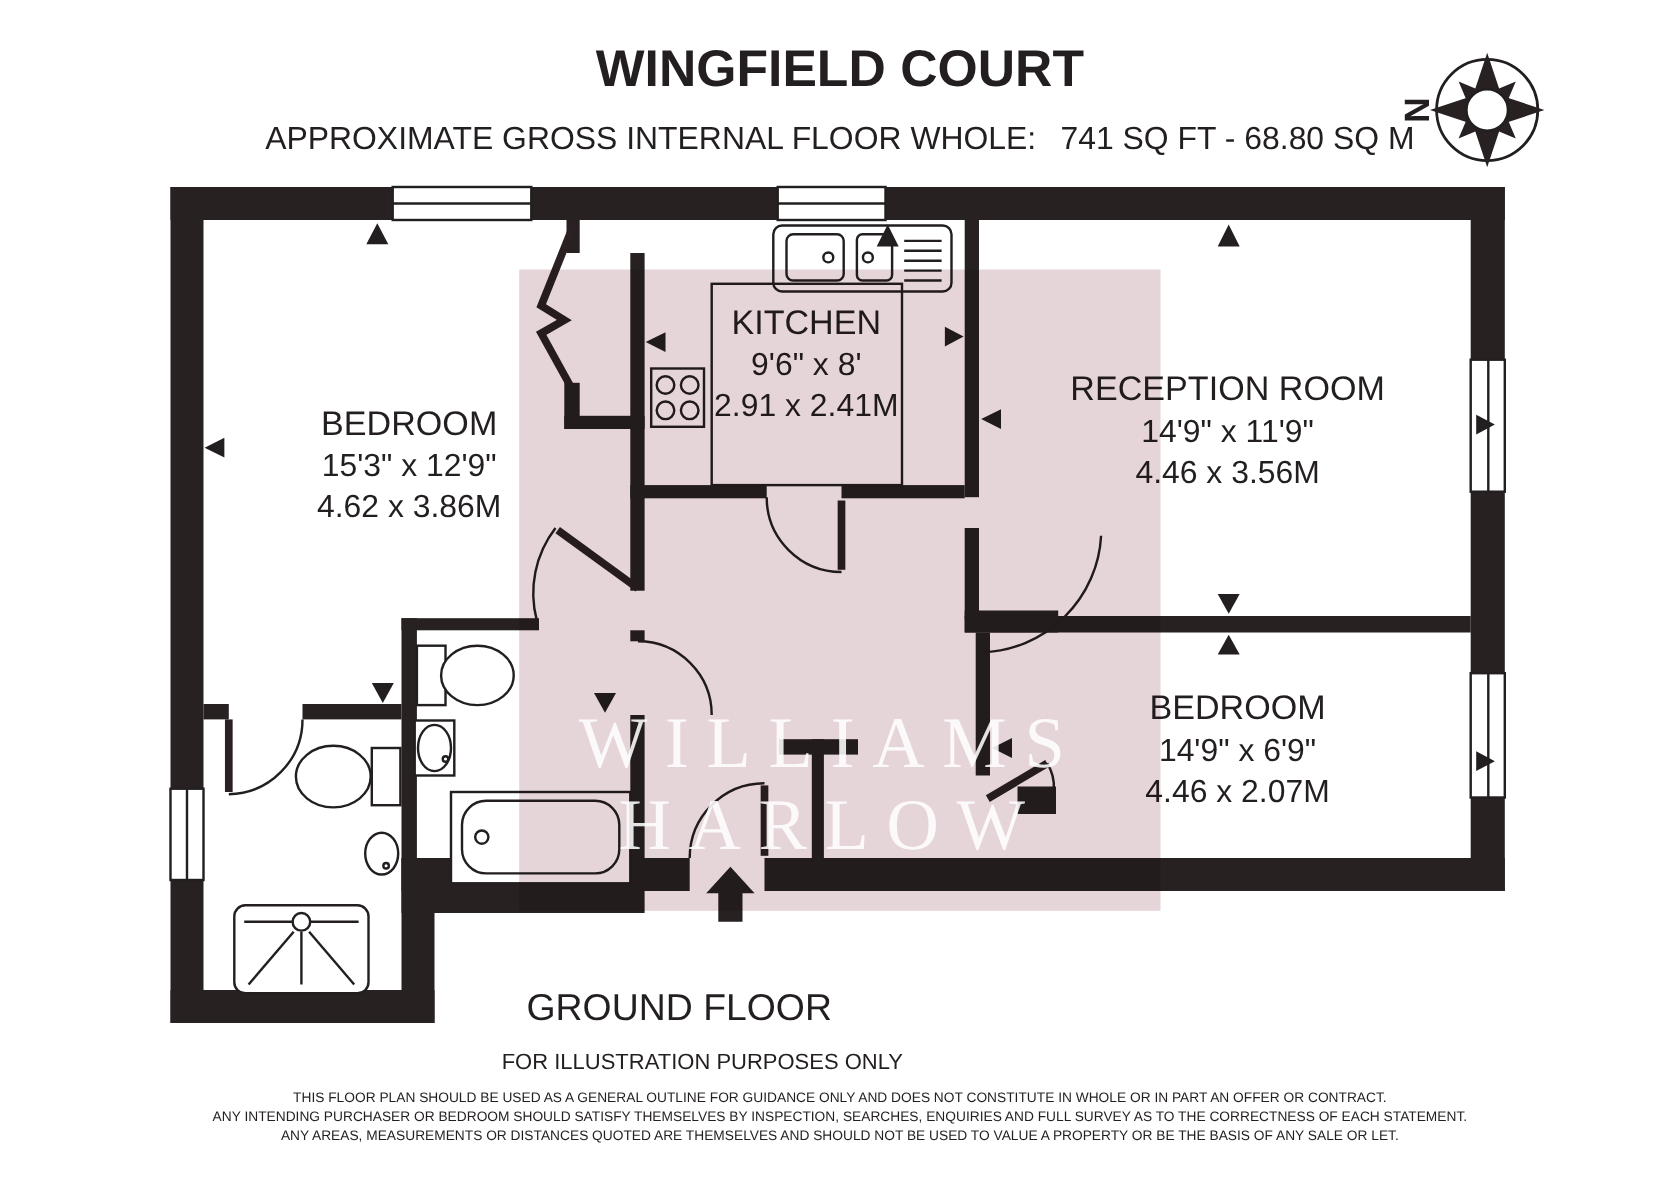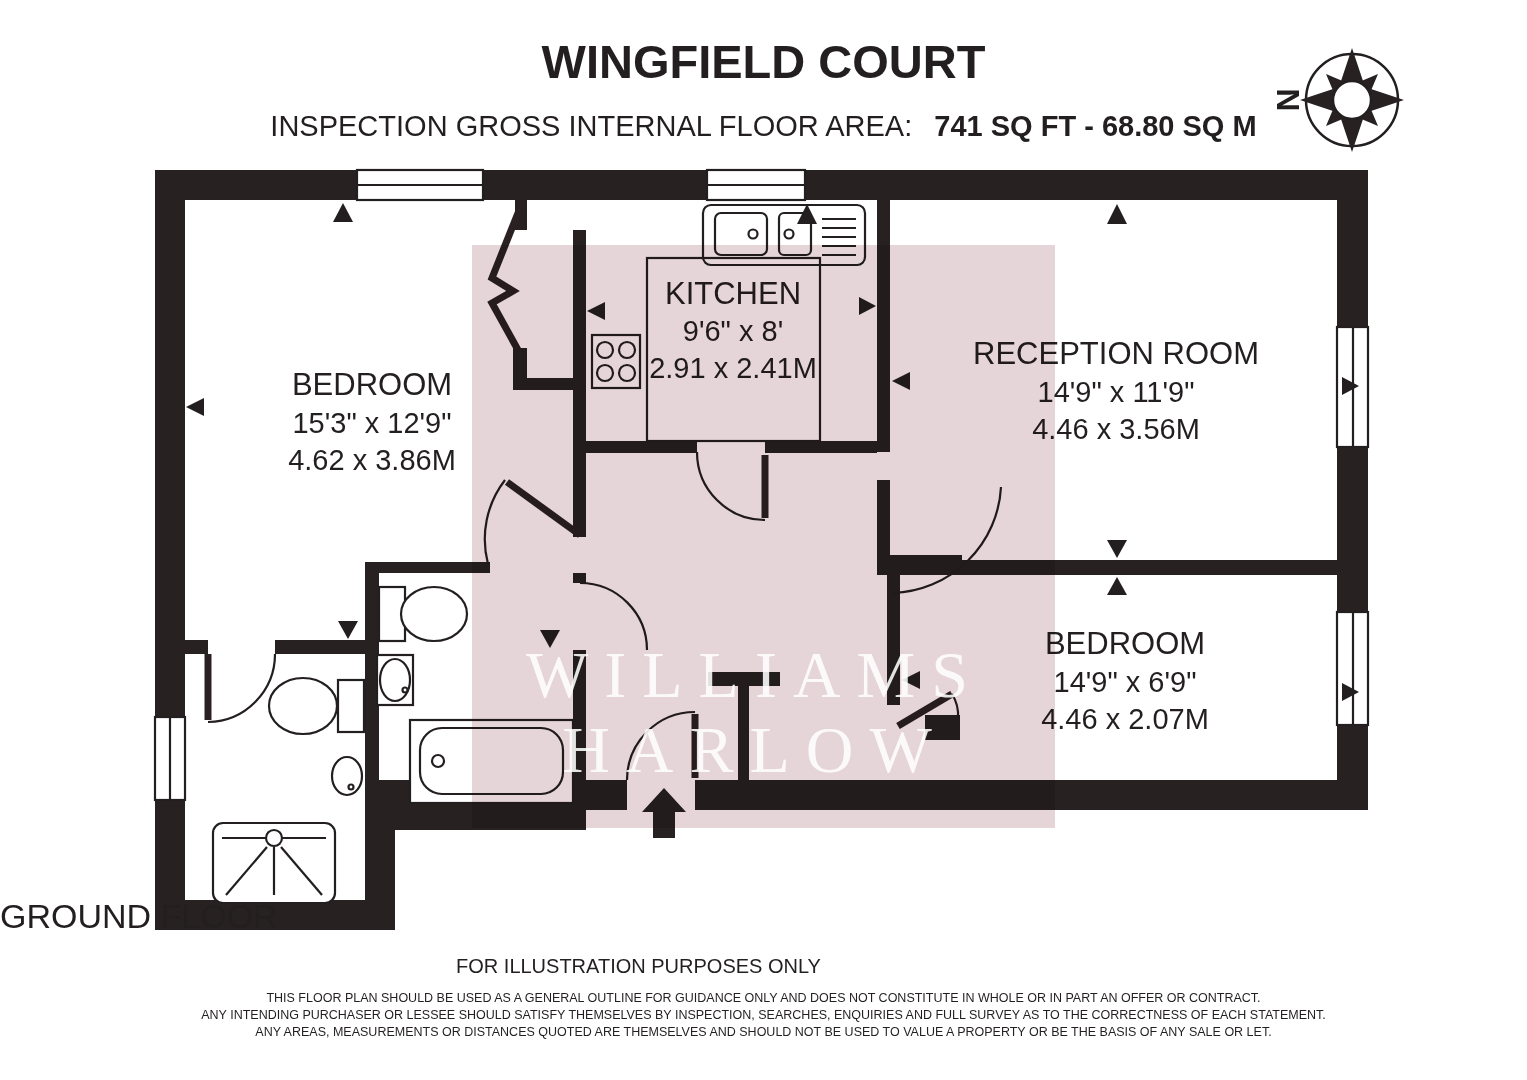--- a/index.html
+++ b/index.html
@@ -2,44 +2,44 @@
 <html><head>
 <meta charset="utf-8">
 <style>
   html,body{margin:0;padding:0;background:#ffffff;}
   .canvas{position:relative;width:1527px;height:1080px;background:#ffffff;overflow:hidden;
           font-family:"Liberation Sans",sans-serif;color:#231f20;}
   .title{position:absolute;top:34px;left:0;width:1527px;text-align:center;
          font-size:47px;font-weight:bold;letter-spacing:0px;color:#231f20;}
   .arealine{position:absolute;top:110px;left:0;width:1527px;text-align:center;
             font-size:29px;color:#231f20;white-space:nowrap;}
-  .arealine .val{font-weight:bold;margin-left:14px;}
+  .arealine .val{font-weight:normal;margin-left:14px;}
   .planwrap{position:absolute;left:0;top:0;width:1527px;height:1080px;}
-  .groundfloor{position:absolute;top:897px;left:0;width:1235px;text-align:left;
+  .groundfloor{position:absolute;top:897px;left:0;width:1235px;text-align:center;
                font-size:34px;color:#231f20;}
   .illus{position:absolute;top:955px;left:0;width:1277px;text-align:center;
          font-size:20px;color:#231f20;}
   .disclaimer{position:absolute;top:990px;left:0;width:1527px;text-align:center;
               font-size:12.5px;line-height:17px;color:#231f20;}
   svg{position:absolute;left:0;top:0;}
   svg text{font-family:"Liberation Sans",sans-serif;}
   .roomname,.roomdim{fill:#231f20;text-anchor:middle;}
   .roomname{font-size:31px;}
   .roomdim{font-size:29px;}
   .wm{fill:#ffffff;opacity:0.88;text-anchor:middle;
       font-family:"Liberation Serif","DejaVu Serif",serif;font-size:66px;letter-spacing:16px;}
 </style>
 </head>
 <body>
 
 <div class="canvas">
 
   <div class="title">WINGFIELD COURT</div>
   <div class="arealine">
-    <span>INSPECTION GROSS INTERNAL FLOOR AREA:</span>
+    <span>APPROXIMATE GROSS INTERNAL FLOOR WHOLE:</span>
     <span class="val">741 SQ FT - 68.80 SQ M</span>
   </div>
 
   <div class="planwrap">
   <svg width="1527" height="1080" viewBox="0 0 1527 1080">
 
     <g fill="#272122">
 
       <rect x="155" y="170" width="1213" height="30"></rect>
       <rect x="155" y="170" width="30" height="760"></rect>
@@ -221,17 +221,17 @@
       <circle cx="1352" cy="100" r="19" fill="#ffffff" stroke="#231f20" stroke-width="2.5"></circle>
       <text x="1288" y="100" transform="rotate(-90 1288 100)" font-size="32" font-weight="bold" fill="#231f20" text-anchor="middle" dominant-baseline="central">N</text>
     </g>
   </svg>
   </div>
 
   <div class="groundfloor">GROUND FLOOR</div>
   <div class="illus">FOR ILLUSTRATION PURPOSES ONLY</div>
   <div class="disclaimer">
     <div>THIS FLOOR PLAN SHOULD BE USED AS A GENERAL OUTLINE FOR GUIDANCE ONLY AND DOES NOT CONSTITUTE IN WHOLE OR IN PART AN OFFER OR CONTRACT.</div>
-    <div>ANY INTENDING PURCHASER OR LESSEE SHOULD SATISFY THEMSELVES BY INSPECTION, SEARCHES, ENQUIRIES AND FULL SURVEY AS TO THE CORRECTNESS OF EACH STATEMENT.</div>
+    <div>ANY INTENDING PURCHASER OR BEDROOM SHOULD SATISFY THEMSELVES BY INSPECTION, SEARCHES, ENQUIRIES AND FULL SURVEY AS TO THE CORRECTNESS OF EACH STATEMENT.</div>
     <div>ANY AREAS, MEASUREMENTS OR DISTANCES QUOTED ARE THEMSELVES AND SHOULD NOT BE USED TO VALUE A PROPERTY OR BE THE BASIS OF ANY SALE OR LET.</div>
   </div>
 
 </div>
 
 </body></html>

